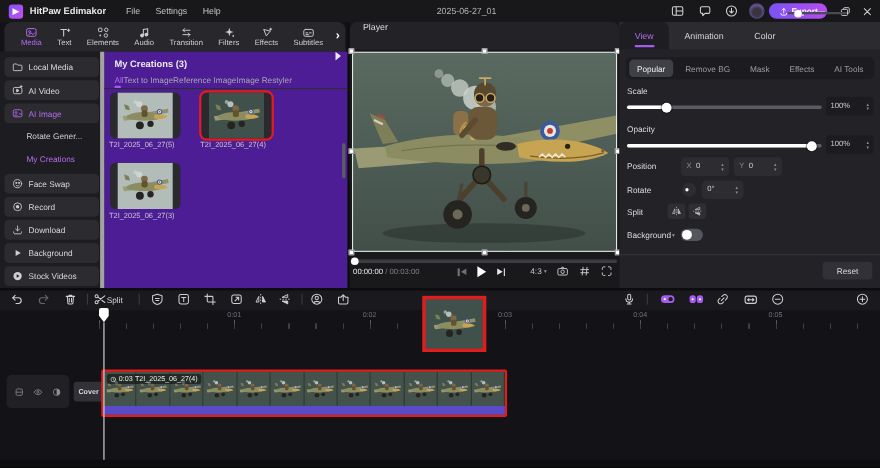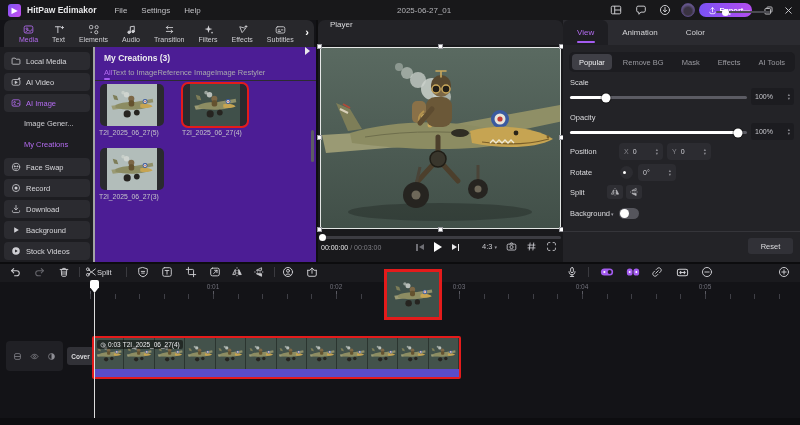--- a/index.html
+++ b/index.html
@@ -18,21 +18,21 @@
   .avatar{position:absolute;left:681px;top:3px;width:14px;height:14px;border-radius:50%;background:radial-gradient(circle at 50% 60%,#3a3342 40%,#8f7ad0 100%);border:1px solid #5a4a80}
   .exportbtn{position:absolute;left:676px;top:3px;width:53px;height:14px;border-radius:7px;background:linear-gradient(90deg,#7a52f4,#b44df0);display:flex;align-items:center;justify-content:center;gap:3px;color:#fff;font-size:7.5px;font-weight:bold}
   .winctl{position:absolute;top:5px;width:11px;height:11px;display:flex;align-items:center;justify-content:center;color:#cfcfd3}
   
   .ribbon{position:absolute;left:4px;top:20px;width:310px;height:27px;background:#28282c;border-radius:7px 7px 0 0;display:flex;align-items:center;padding-left:8px;gap:0}
   .rtab{display:flex;flex-direction:column;align-items:center;justify-content:center;gap:1px;padding:0 7px;color:#cfcfd3;font-size:7px}
   .rtab.active{color:#b36bf0}
   .rtab .ric{width:11px;height:11px;color:inherit}
   .rib-more{position:absolute;right:5px;top:6px;font-size:11px;color:#fff;font-weight:bold}
   
-  .sidebar{position:absolute;left:0;top:47px;width:95px;height:215px;background:#1d1d21;border-right:2px solid #a3a3a3}
+  .sidebar{position:absolute;left:0;top:47px;width:95px;height:215px;background:#1d1d21;border-right:4px solid #a3a3a3}
   .sbtn{position:absolute;left:4px;width:86px;height:18px;border-radius:4px;background:#2b2b30;display:flex;align-items:center;gap:5px;padding-left:7px;font-size:7.5px;color:#d8d8dc}
   .sbtn .ic{width:10px;height:10px;color:#cfcfd4}
   .sbtn.purple{color:#b36bf0}
   .sbtn.purple .ic{color:#b36bf0}
   .ssub{position:absolute;left:24px;font-size:7.5px;color:#cfcfd3}
   .ssub.purple{color:#b36bf0}
   
   .mediapanel{position:absolute;left:95px;top:47px;width:221px;height:215px;background:#4c1d95}
   .mp-title{position:absolute;left:9px;top:6px;font-size:8.5px;font-weight:bold;color:#ececef}
   .mp-tabs{position:absolute;left:9px;top:21px;display:flex;font-size:7.5px;color:#a8a8ae}
@@ -552,21 +552,21 @@
           <use href="#ic-aivideo"></use>
         </svg>
         <span>AI Video</span>
       </div>
     <div class="sbtn purple" style="top:47px">
         <svg class="ic">
           <use href="#ic-aiimage"></use>
         </svg>
         <span>AI Image</span>
       </div>
-    <span class="ssub" style="top:72px">Image Gener...</span>
+    <span class="ssub" style="top:72px">Rotate Gener...</span>
     <span class="ssub purple" style="top:93px">My Creations</span>
     <div class="sbtn" style="top:111px">
         <svg class="ic">
           <use href="#ic-face"></use>
         </svg>
         <span>Face Swap</span>
       </div>
     <div class="sbtn" style="top:132px">
         <svg class="ic">
           <use href="#ic-record"></use>

